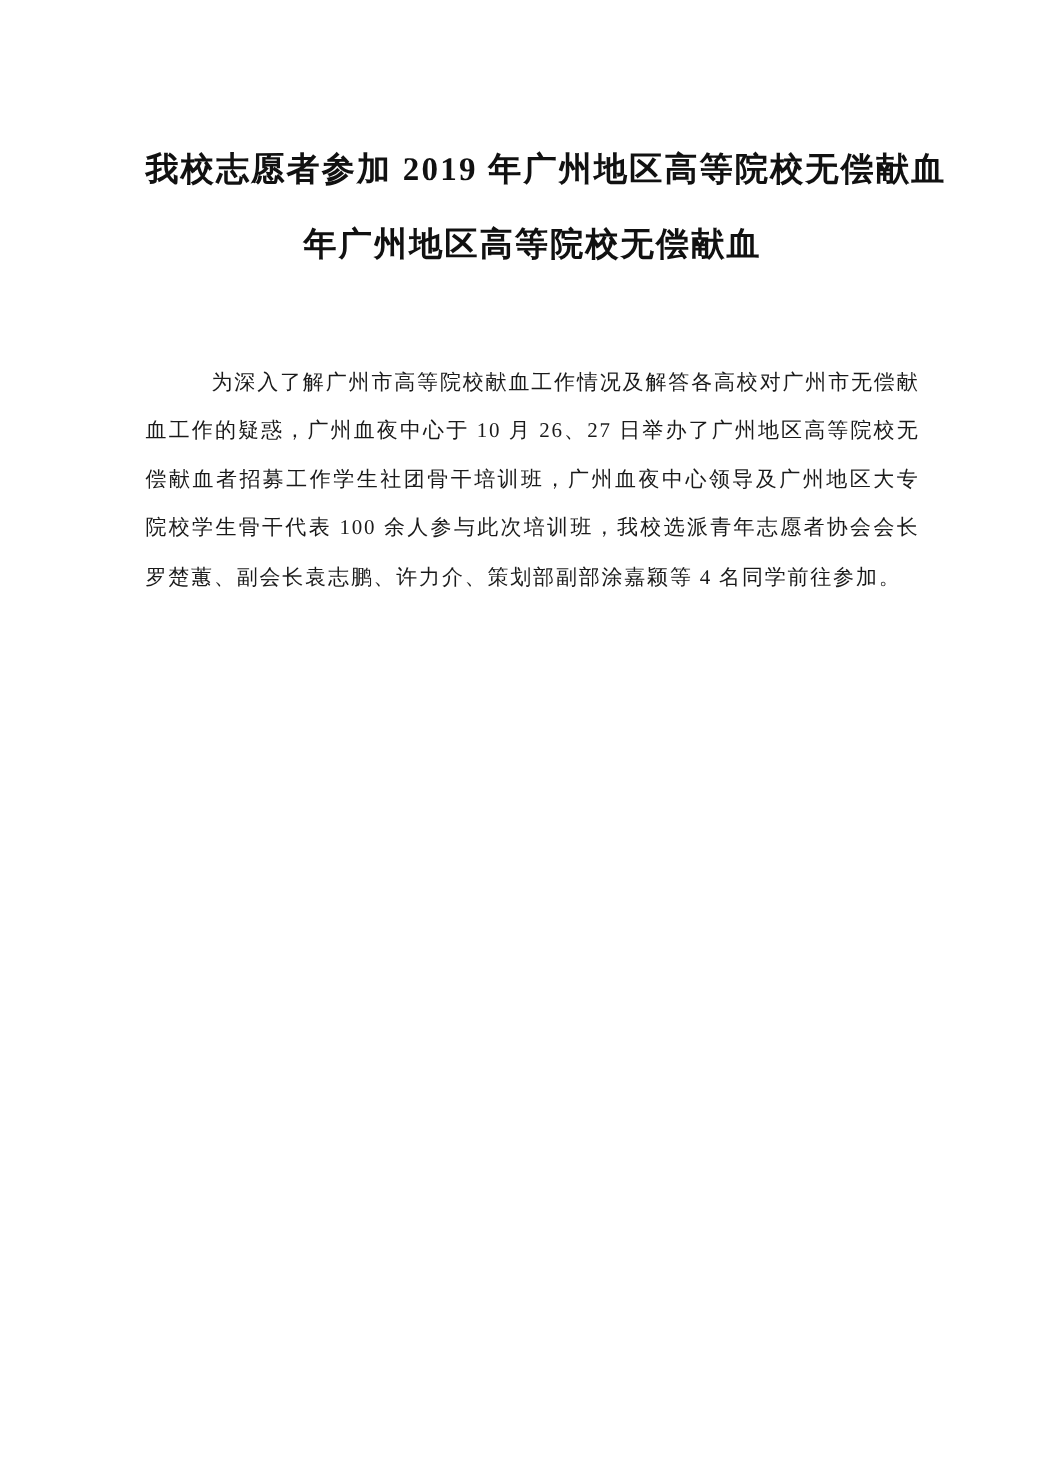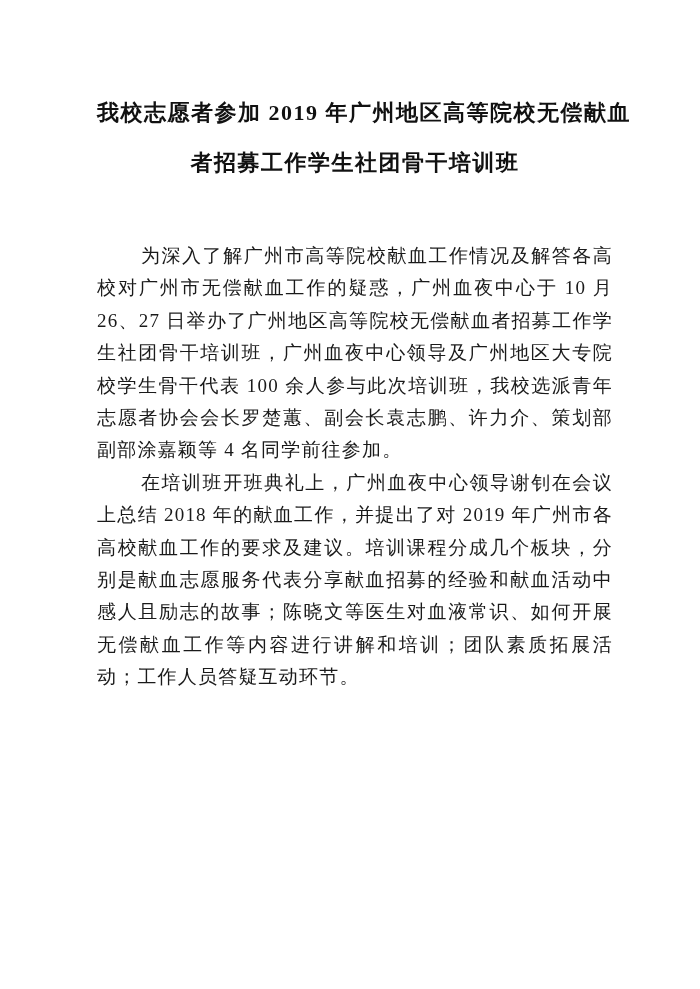--- a/index.html
+++ b/index.html
@@ -26,37 +26,36 @@
     letter-spacing: 1.5px;
     color: #111111;
   }
   .doc-title .title-line {
     display: block;
     line-height: 50px;
     white-space: nowrap;
   }
   .doc-body {
     margin-top: 52px;
-    font-size: 19px;
+    font-size: 14px;
     line-height: 32.4px;
     letter-spacing: 1.2px;
     text-align: justify;
     text-justify: inter-ideograph;
   }
   .doc-body p {
     margin: 0;
     padding: 0;
     text-indent: 44px;
   }
 </style>
 </head>
 <body>
 
 <div class="page">
   <h1 class="doc-title">
     <span class="title-line">我校志愿者参加 2019 年广州地区高等院校无偿献血</span>
-    <span class="title-line">者招募工作学生社团骨干培训班</span>
+    <span class="title-line">年广州地区高等院校无偿献血</span>
   </h1>
   <div class="doc-body">
     <p>为深入了解广州市高等院校献血工作情况及解答各高校对广州市无偿献血工作的疑惑，广州血夜中心于 10 月 26、27 日举办了广州地区高等院校无偿献血者招募工作学生社团骨干培训班，广州血夜中心领导及广州地区大专院校学生骨干代表 100 余人参与此次培训班，我校选派青年志愿者协会会长罗楚蕙、副会长袁志鹏、许力介、策划部副部涂嘉颖等 4 名同学前往参加。</p>
-    <p>在培训班开班典礼上，广州血夜中心领导谢钊在会议上总结 2018 年的献血工作，并提出了对 2019 年广州市各高校献血工作的要求及建议。培训课程分成几个板块，分别是献血志愿服务代表分享献血招募的经验和献血活动中感人且励志的故事；陈晓文等医生对血液常识、如何开展无偿献血工作等内容进行讲解和培训；团队素质拓展活动；工作人员答疑互动环节。</p>
   </div>
 </div>
 
 </body></html>

